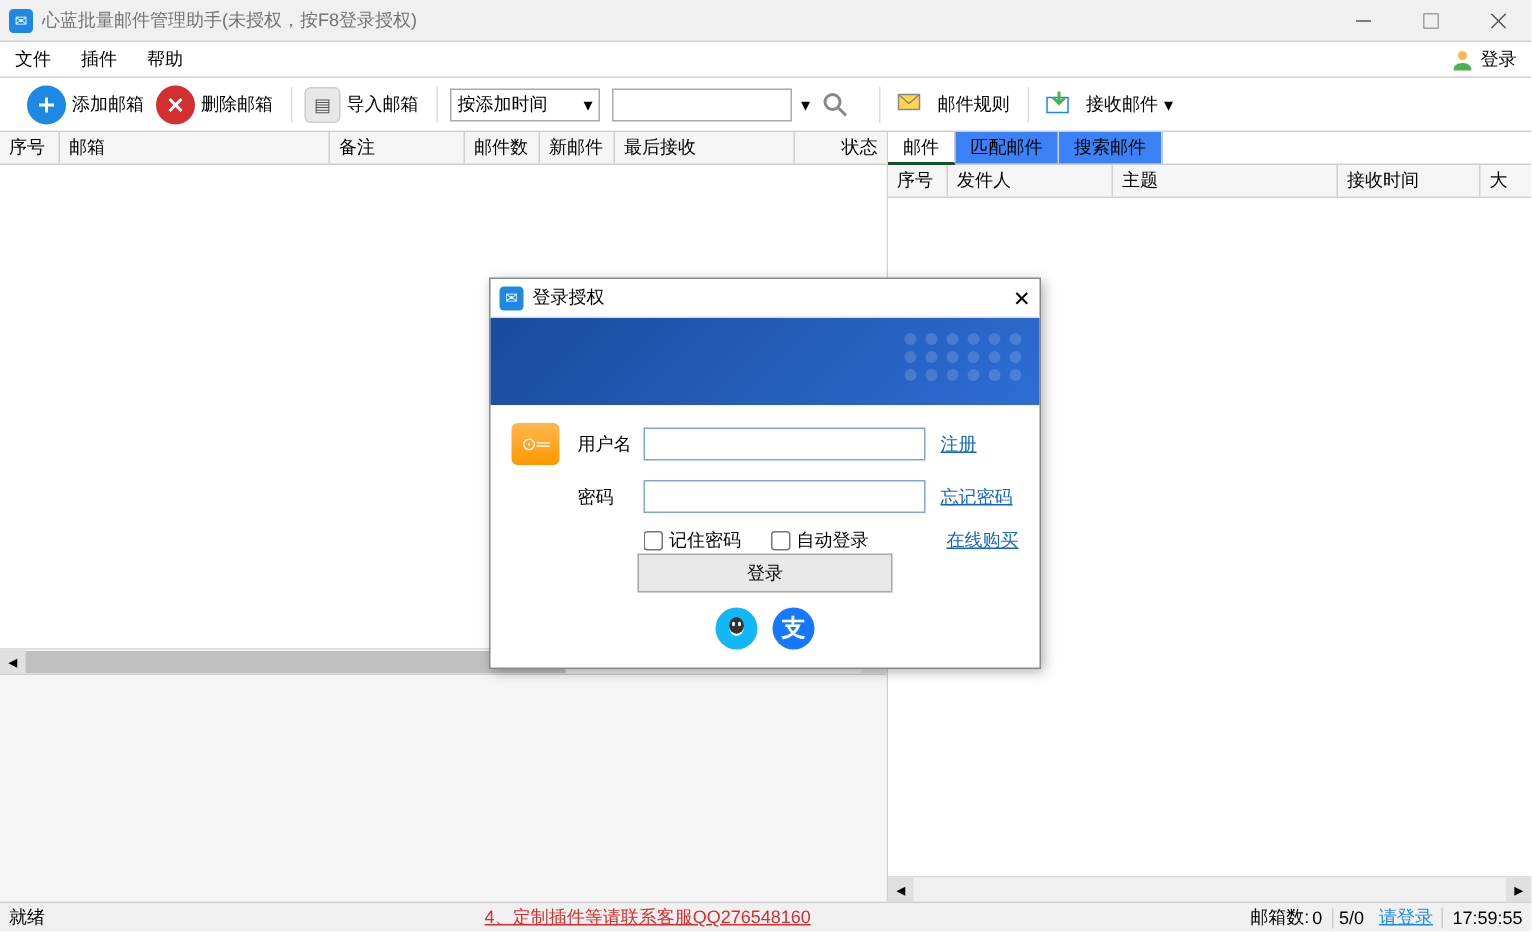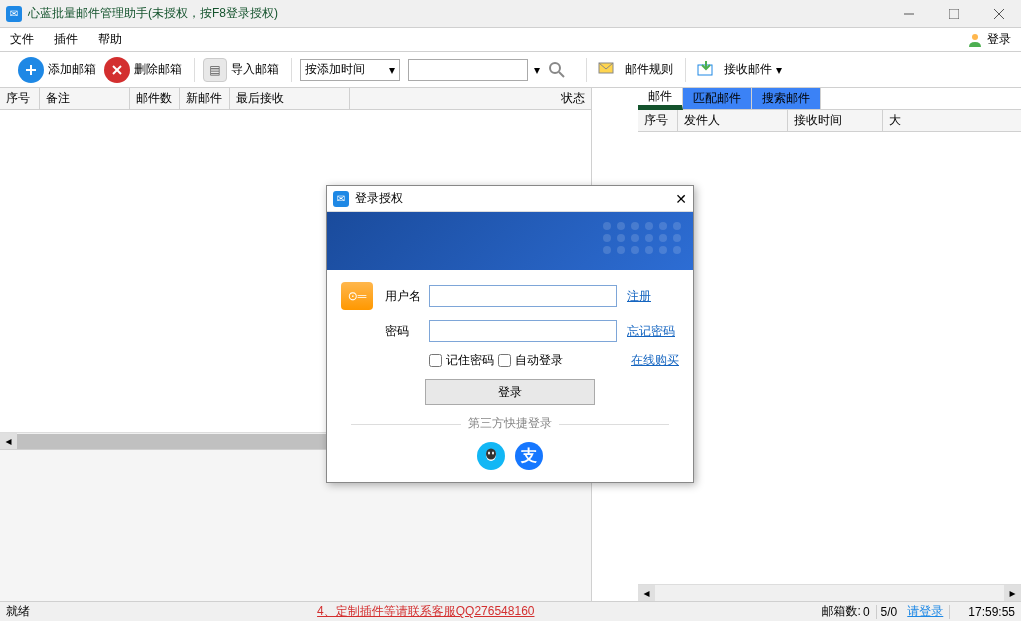--- a/index.html
+++ b/index.html
@@ -1,21 +1,21 @@
 <!DOCTYPE html>
 <html><head>
   <meta charset="utf-8">
   <style>
     * { box-sizing: border-box; margin: 0; padding: 0; font-family: "Microsoft YaHei", sans-serif; font-size: 12px; }
     body { width: 1021px; height: 621px; background: #fff; overflow: hidden; position: relative; }
     
     
     .titlebar { height: 28px; background: #f0f0f0; display: flex; align-items: center; padding-left: 6px; border-bottom: 1px solid #d0d0d0; }
     .titlebar-icon { width: 16px; height: 16px; background: #1e88e5; border-radius: 3px; margin-right: 6px; display: flex; align-items: center; justify-content: center; color: #fff; font-size: 10px; }
-    .titlebar-text { color: #14532d; flex: 1; }
+    .titlebar-text { color: #737373; flex: 1; }
     .win-btn { width: 45px; height: 28px; display: flex; align-items: center; justify-content: center; color: #666; cursor: pointer; }
     .win-btn svg { width: 10px; height: 10px; }
     
     
     .menubar { height: 24px; display: flex; border-bottom: 1px solid #d0d0d0; align-items: center; }
     .menu-item { padding: 0 10px; height: 100%; display: flex; align-items: center; cursor: pointer; }
     .menu-spacer { flex: 1; }
     .login-link { display: flex; align-items: center; padding-right: 10px; cursor: pointer; }
     .login-link .avatar-icon { width: 16px; height: 16px; margin-right: 4px; }
     
@@ -27,33 +27,33 @@
     .tool-icon.red { background: #d32f2f; }
     .tool-icon.sq { border-radius: 4px; background: #e8e8e8; border: 1px solid #ccc; color: #555; width: 24px; height: 24px; }
     .tsep { width: 1px; height: 24px; background: #ddd; margin: 0 4px; }
     .dropdown { display: flex; align-items: center; border: 1px solid #aaa; background: #fff; height: 22px; padding: 0 4px; cursor: pointer; }
     .dropdown-text { min-width: 80px; }
     .dropdown-arrow { margin-left: 4px; }
     .search-box { border: 1px solid #aaa; height: 22px; width: 120px; margin-left: 4px; }
     .tool-icon2 { width: 26px; height: 26px; display: flex; align-items: center; justify-content: center; margin-right: 4px; }
     
     
-    .content { display: flex; height: calc(621px - 28px - 24px - 36px - 20px); gap: 46px; }
+    .content { display: flex; height: calc(621px - 28px - 24px - 36px - 20px); }
     .left-pane { width: 592px; display: flex; flex-direction: column; border-right: 1px solid #d0d0d0; }
     .right-pane { flex: 1; display: flex; flex-direction: column; }
     
     
     .table-header { height: 22px; display: flex; background: #f5f5f5; border-bottom: 1px solid #d0d0d0; }
     .th { padding: 0 6px; border-right: 1px solid #d0d0d0; display: flex; align-items: center; white-space: nowrap; overflow: hidden; }
     .table-body { flex: 1; background: #fff; overflow: auto; }
     
     
     .tabs { height: 22px; display: flex; border-bottom: 1px solid #d0d0d0; }
     .tab { padding: 0 10px; border-right: 1px solid #d0d0d0; display: flex; align-items: center; cursor: pointer; background: #3b82f6; }
-    .tab.active { background: #fff; border-bottom: 5px solid #14532d; margin-bottom: -1px; }
+    .tab.active { background: #fff; border-bottom: 2px solid #14532d; margin-bottom: -1px; }
     
     
     .hscroll { height: 17px; background: #f0f0f0; border-top: 1px solid #ddd; display: flex; align-items: center; }
     .hscroll .arrow { width: 17px; height: 17px; background: #e0e0e0; display: flex; align-items: center; justify-content: center; }
     .hscroll .thumb { height: 15px; background: #c0c0c0; width: 360px; margin-left: 0; }
     .hscroll .track { flex: 1; }
     
     
     .left-details { border-top: 1px solid #d0d0d0; height: 152px; background: #f5f5f5; }
     .right-details { border-top: 1px solid #d0d0d0; height: 152px; background: #fff; padding: 6px 8px; color: #444; }
@@ -72,21 +72,21 @@
     .modal-title { height: 26px; display: flex; align-items: center; padding: 0 6px; border-bottom: 1px solid #ddd; }
     .modal-banner { height: 58px; background: linear-gradient(135deg, #1a4b9c 0%, #2d6dd4 100%); position: relative; overflow: hidden; }
     .banner-dots { position: absolute; right: 10px; top: 10px; display: grid; grid-template-columns: repeat(6, 10px); gap: 4px; }
     .banner-dots span { width: 8px; height: 8px; border-radius: 50%; background: rgba(255,255,255,0.15); }
     .modal-body { padding: 12px 14px; }
     .form-row { display: flex; align-items: center; margin-bottom: 10px; }
     .form-icon { width: 32px; height: 28px; background: linear-gradient(#ffb74d, #ff9800); border-radius: 4px; margin-right: 12px; display: flex; align-items: center; justify-content: center; color: #fff; }
     .form-label { width: 44px; }
     .form-input { flex: 1; height: 22px; border: 1px solid #7ea6d8; padding: 0 4px; }
     .form-link { width: 52px; text-align: left; color: #1565c0; text-decoration: underline; cursor: pointer; margin-left: 10px; }
-    .form-checks { display: flex; align-items: center; margin-left: 88px; gap: 4px; margin-bottom: 10px; }
+    .form-checks { display: flex; align-items: center; margin-left: 88px; gap: 20px; }
     .form-checks label { display: flex; align-items: center; gap: 4px; }
     .login-btn { display: block; margin: 0 auto 10px; width: 170px; height: 26px; background: #e8e8e8; border: 1px solid #aaa; cursor: pointer; }
     .third-party { text-align: center; color: #888; position: relative; margin-bottom: 10px; }
     .third-party::before, .third-party::after { content: ""; position: absolute; top: 50%; width: 110px; height: 1px; background: #ddd; }
     .third-party::before { left: 10px; }
     .third-party::after { right: 10px; }
     .third-icons { display: flex; justify-content: center; gap: 10px; }
     .third-icons span { width: 28px; height: 28px; border-radius: 50%; display: flex; align-items: center; justify-content: center; color: #fff; font-size: 16px; font-weight: bold; }
     .qq-icon { background: #12b7f5; }
     .alipay-icon { background: #1677ff; }
@@ -189,20 +189,21 @@
     <span>接收邮件</span>
     <span class="dropdown-arrow" style="margin-left:4px;">▾</span>
   </div>
 </div>
 
 <div class="content">
 
   <div class="left-pane">
     <div class="table-header">
       <div class="th" style="width:40px">序号</div>
+      <div class="th" style="width:180px">邮箱</div>
       <div class="th" style="width:90px">备注</div>
       <div class="th" style="width:50px">邮件数</div>
       <div class="th" style="width:50px">新邮件</div>
       <div class="th" style="width:120px">最后接收</div>
       <div class="th" style="flex:1;justify-content:flex-end;border-right:none">状态</div>
     </div>
     <div class="table-body"></div>
     <div class="hscroll">
       <div class="arrow">◂</div>
       <div class="thumb"></div>
@@ -215,20 +216,21 @@
   <div class="right-pane">
     <div class="tabs">
       <div class="tab active">邮件</div>
       <div class="tab">匹配邮件</div>
       <div class="tab">搜索邮件</div>
     </div>
     <div class="right-scroll-wrap">
       <div class="table-header">
         <div class="th" style="width:40px">序号</div>
         <div class="th" style="width:110px">发件人</div>
+        <div class="th" style="width:150px">主题</div>
         <div class="th" style="width:95px">接收时间</div>
         <div class="th" style="flex:1;border-right:none">大</div>
       </div>
       <div class="right-table-body"></div>
       <div class="hscroll">
         <div class="arrow">◂</div>
         <div class="track"></div>
         <div class="arrow">▸</div>
       </div>
     </div>
@@ -237,21 +239,21 @@
 
 <div class="statusbar">
   <span class="status-text">就绪</span>
   <span style="flex:1;text-align:center">
     <a class="status-link">4、定制插件等请联系客服QQ276548160</a>
   </span>
   <span>邮箱数:</span>
   <span style="margin-right:6px;margin-left:2px">0</span>
   <span style="border-left:1px solid #ccc;padding:0 4px">5/0</span>
   <a class="status-login">请登录</a>
-  <span style="border-left:1px solid #ccc;padding-left:18px">17:59:55</span>
+  <span style="border-left:1px solid #ccc;padding-left:6px">17:59:55</span>
 </div>
 
 <div class="modal">
   <div class="modal-title">
     <div class="titlebar-icon">✉</div>
     <span style="flex:1">登录授权</span>
     <span style="cursor:pointer;font-size:14px">✕</span>
   </div>
   <div class="modal-banner">
     <div class="banner-dots">
@@ -293,21 +295,20 @@
           <input type="checkbox" style="">
           <span>记住密码</span>
         </label>
       <label>
           <input type="checkbox" style="">
           <span>自动登录</span>
         </label>
       <a class="form-link" style="width:auto;margin-left:auto">在线购买</a>
     </div>
     <button class="login-btn">登录</button>
-    <div class="third-party">第三方快捷登录</div>
     <div class="third-icons">
       <span class="qq-icon">
           <svg width="18" height="18" viewBox="0 0 18 18">
             <ellipse cx="9" cy="8" rx="5" ry="6" fill="#fff"></ellipse>
             <ellipse cx="9" cy="7" rx="5" ry="5.5" fill="#333"></ellipse>
             <ellipse cx="7" cy="6" rx="1" ry="1.5" fill="#fff"></ellipse>
             <ellipse cx="11" cy="6" rx="1" ry="1.5" fill="#fff"></ellipse>
           </svg>
         </span>
       <span class="alipay-icon">支</span>

